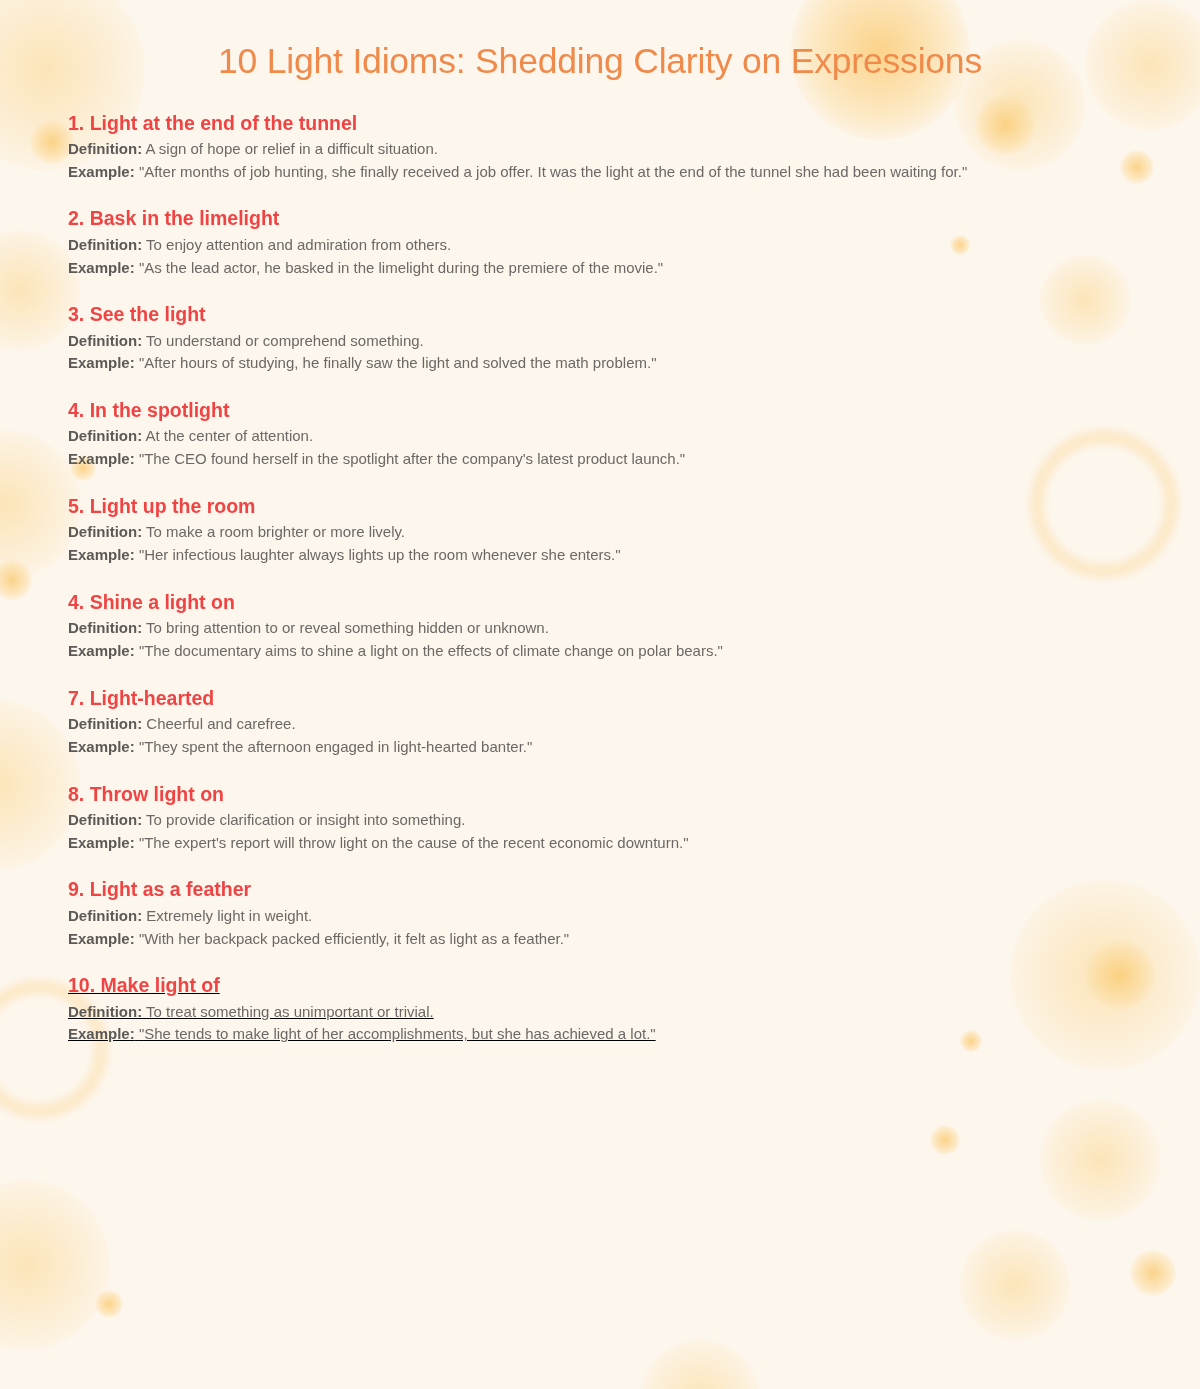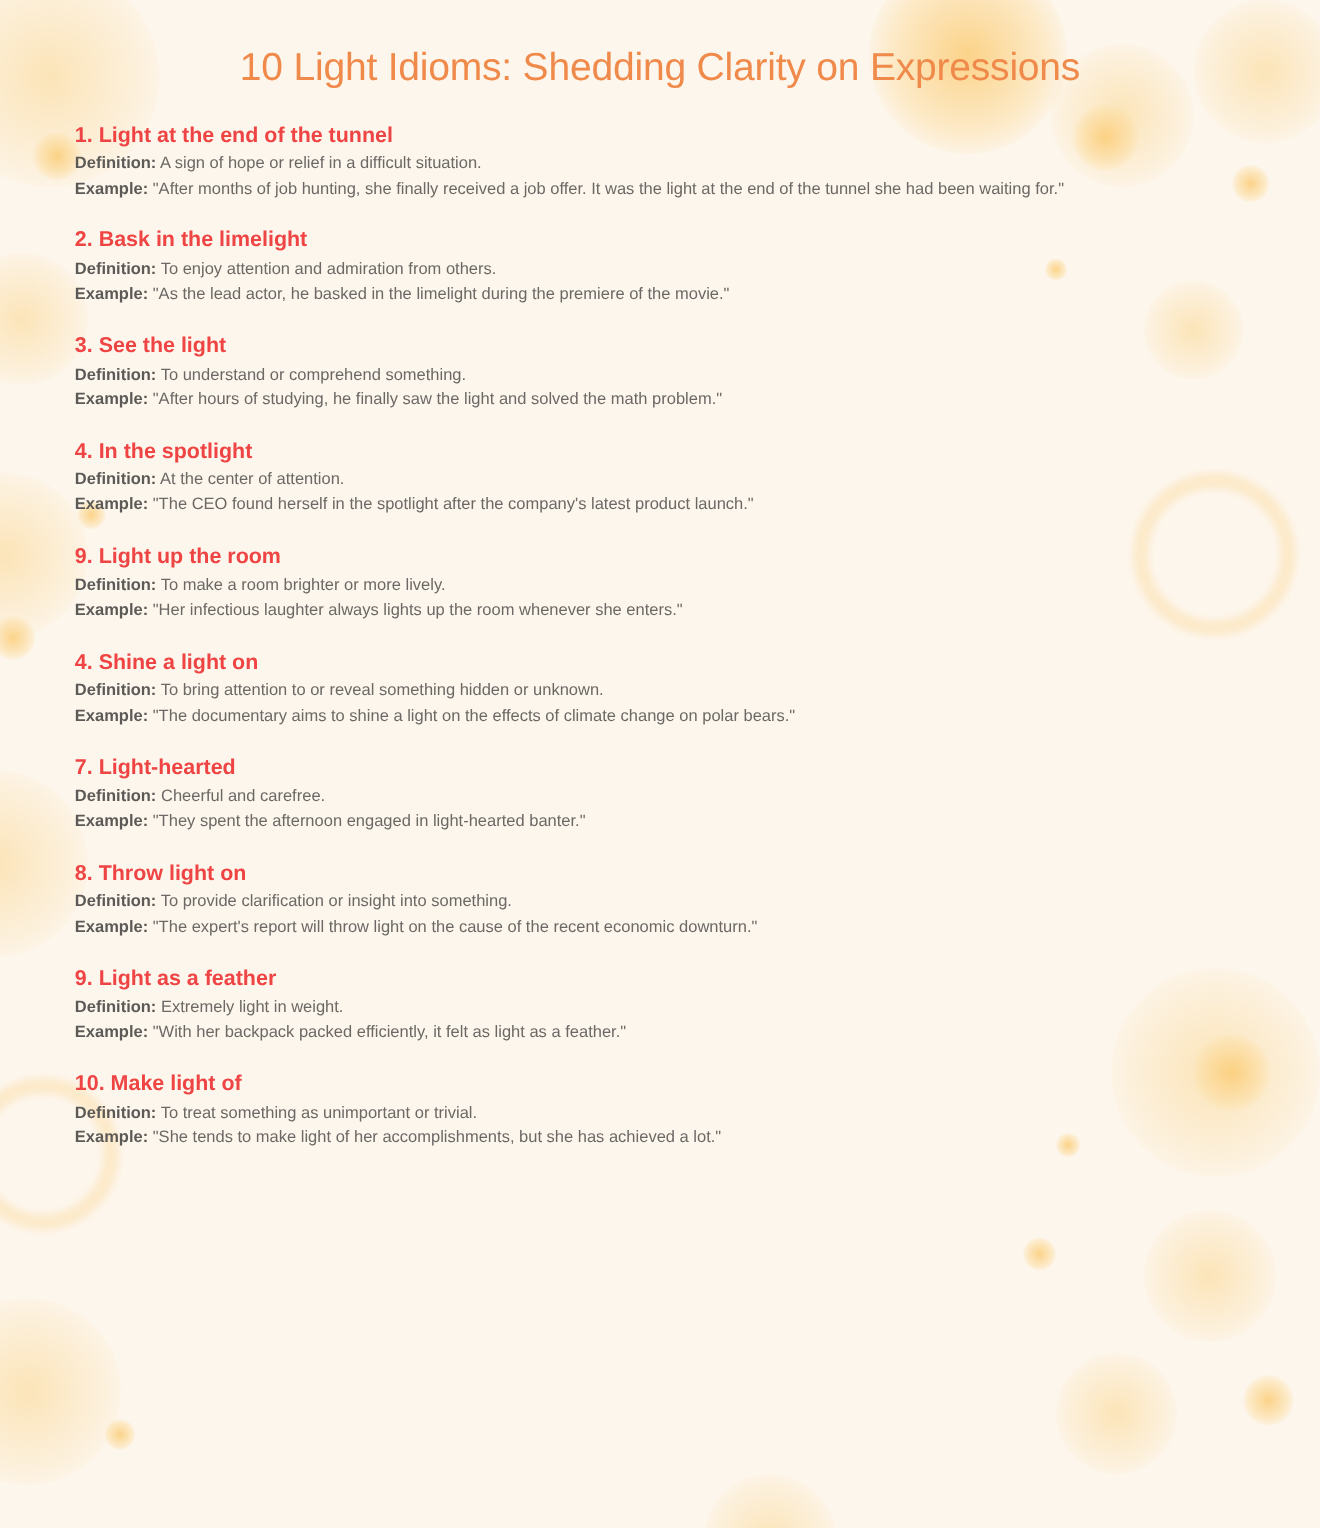--- a/index.html
+++ b/index.html
@@ -51,20 +51,21 @@
     color: #f08a4b;
     letter-spacing: -0.2px;
     text-align: center;
     padding-right: 6px;
   }
   .entry {
     margin-bottom: 21px;
   }
   .entry:last-child {
     margin-bottom: 0;
+    text-decoration: underline;
   }
   .entry-title {
     font-size: 19.5px;
     font-weight: bold;
     color: #ef4444;
     line-height: 1.45;
     margin-bottom: 1px;
   }
   .line {
     font-size: 15px;
@@ -155,21 +156,21 @@
       <span class="lbl">Definition:</span>
       <span>At the center of attention.</span>
     </div>
     <div class="line">
       <span class="lbl">Example:</span>
       <span>"The CEO found herself in the spotlight after the company's latest product launch."</span>
     </div>
   </div>
 
   <div class="entry">
-    <div class="entry-title">9. Light up the room</div>
+    <div class="entry-title">5. Light up the room</div>
     <div class="line">
       <span class="lbl">Definition:</span>
       <span>To make a room brighter or more lively.</span>
     </div>
     <div class="line">
       <span class="lbl">Example:</span>
       <span>"Her infectious laughter always lights up the room whenever she enters."</span>
     </div>
   </div>
 

